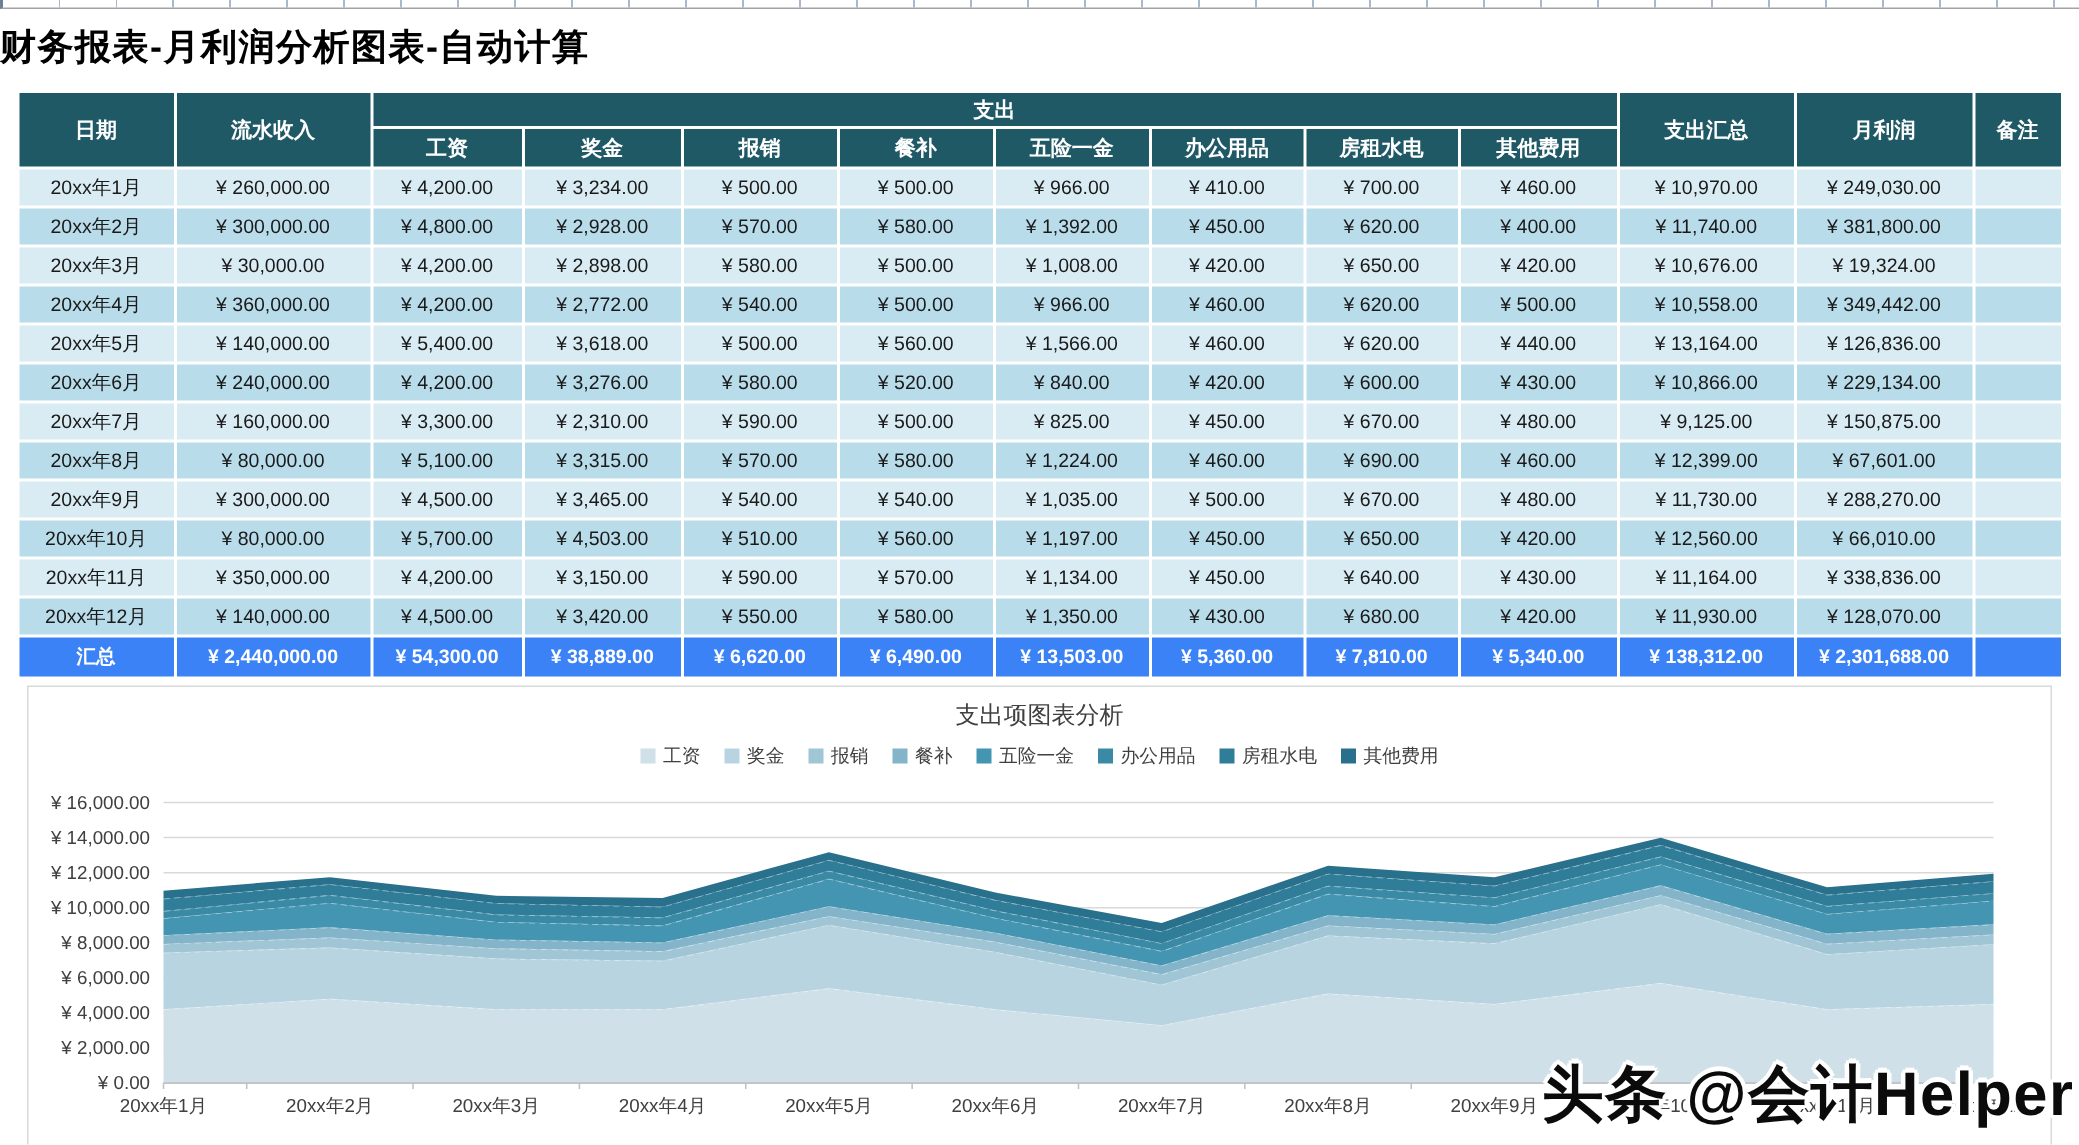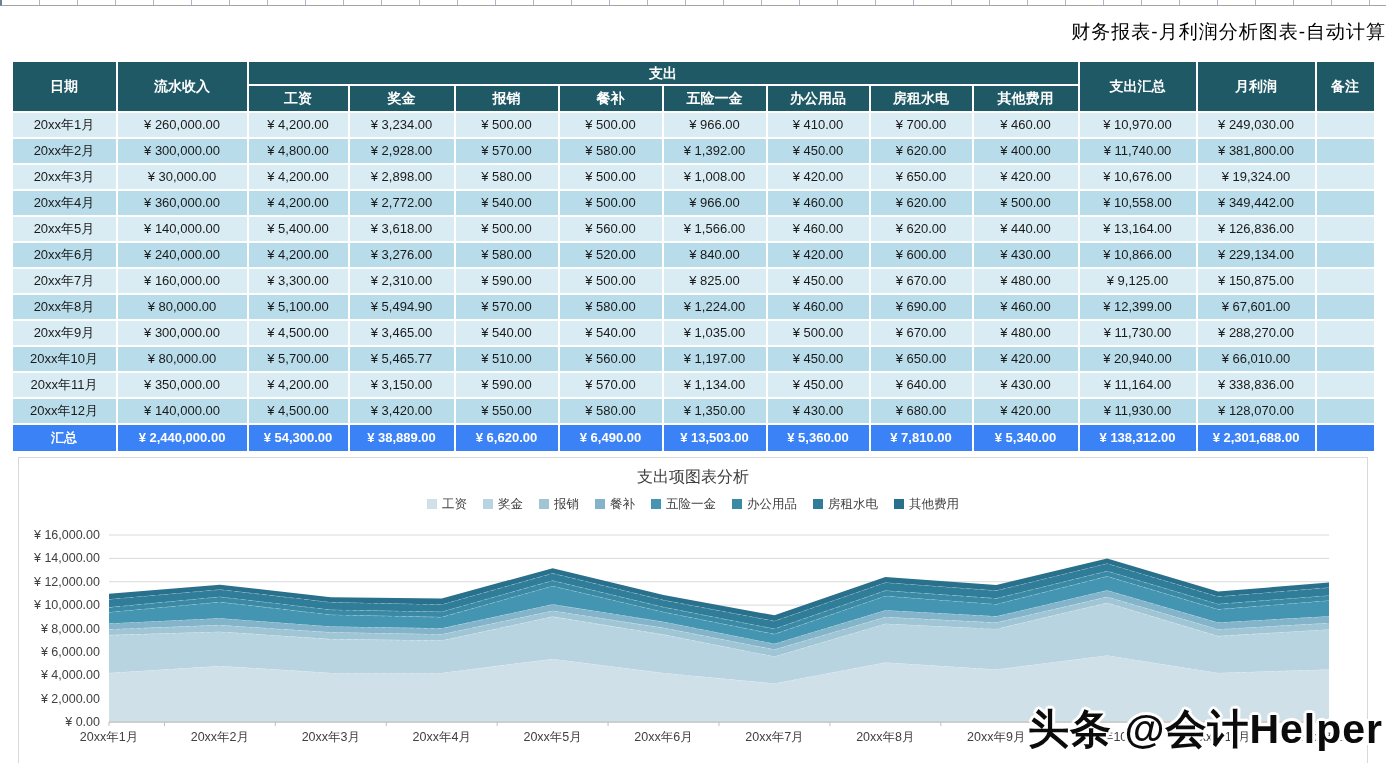--- a/index.html
+++ b/index.html
@@ -1,22 +1,22 @@
 <!DOCTYPE html>
 <html><head>
 <meta charset="utf-8">
 <style>
   * { box-sizing: border-box; margin: 0; padding: 0; }
   html, body { width: 1386px; height: 763px; overflow: hidden; background: #fff;
     font-family: "Liberation Sans", sans-serif; }
   .grid-strip { height: 6px; border-bottom: 1px solid #a3a3a3;
     background: repeating-linear-gradient(90deg, #ffffff 0, #ffffff 37px, #a9b8cf 37px, #a9b8cf 38px);
     border-left: 2px solid #6d7f96; }
-  h1.page-title { text-align: right; font-size: 19px; line-height: 28px;
-    font-weight: normal; color: #000; margin: 12px 0 14px; letter-spacing: 1px; }
+  h1.page-title { text-align: left; font-size: 24px; line-height: 28px;
+    font-weight: bold; color: #000; margin: 12px 0 14px; letter-spacing: 1px; }
   table.fin { width: 1350px; margin: 0 auto; border-collapse: separate; border-spacing: 2px;
     table-layout: fixed; }
   table.fin th { background: #205966; color: #fff; font-weight: bold; font-size: 14px;
     text-align: center; padding: 0; }
   tr.hrow-group th.group { height: 22px; line-height: 22px; }
   tr.hrow-sub th { height: 25px; line-height: 25px; }
   table.fin td { height: 24px; line-height: 24px; font-size: 13px; text-align: center;
     color: #1a1a1a; padding: 0; white-space: nowrap; overflow: hidden; }
   tbody tr:nth-child(odd) td { background: #d9ecf3; }
   tbody tr:nth-child(even) td { background: #b9dcea; }
@@ -176,21 +176,21 @@
         <td>¥ 670.00</td>
         <td>¥ 480.00</td>
         <td>¥ 9,125.00</td>
         <td>¥ 150,875.00</td>
         <td></td>
       </tr>
       <tr>
         <td>20xx年8月</td>
         <td>¥ 80,000.00</td>
         <td>¥ 5,100.00</td>
-        <td>¥ 5,494.90</td>
+        <td>¥ 3,315.00</td>
         <td>¥ 570.00</td>
         <td>¥ 580.00</td>
         <td>¥ 1,224.00</td>
         <td>¥ 460.00</td>
         <td>¥ 690.00</td>
         <td>¥ 460.00</td>
         <td>¥ 12,399.00</td>
         <td>¥ 67,601.00</td>
         <td></td>
       </tr>
@@ -206,28 +206,28 @@
         <td>¥ 670.00</td>
         <td>¥ 480.00</td>
         <td>¥ 11,730.00</td>
         <td>¥ 288,270.00</td>
         <td></td>
       </tr>
       <tr>
         <td>20xx年10月</td>
         <td>¥ 80,000.00</td>
         <td>¥ 5,700.00</td>
-        <td>¥ 5,465.77</td>
+        <td>¥ 4,503.00</td>
         <td>¥ 510.00</td>
         <td>¥ 560.00</td>
         <td>¥ 1,197.00</td>
         <td>¥ 450.00</td>
         <td>¥ 650.00</td>
         <td>¥ 420.00</td>
-        <td>¥ 20,940.00</td>
+        <td>¥ 12,560.00</td>
         <td>¥ 66,010.00</td>
         <td></td>
       </tr>
       <tr>
         <td>20xx年11月</td>
         <td>¥ 350,000.00</td>
         <td>¥ 4,200.00</td>
         <td>¥ 3,150.00</td>
         <td>¥ 590.00</td>
         <td>¥ 570.00</td>

